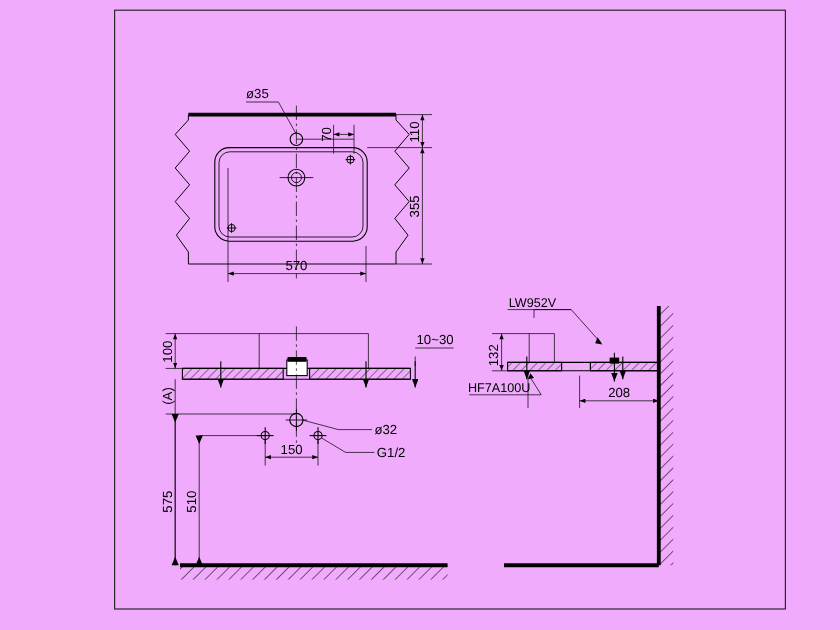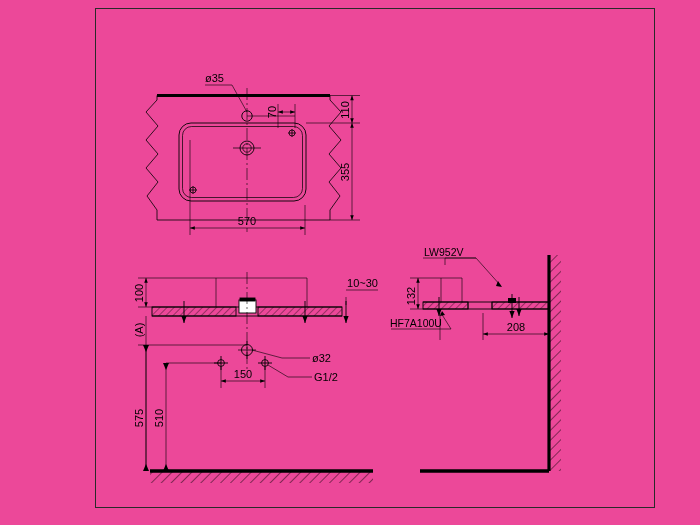--- a/index.html
+++ b/index.html
@@ -1,17 +1,17 @@
 <!DOCTYPE html>
 <html><head>
 <meta charset="utf-8">
 <style>
   html,body{margin:0;padding:0;background:#ffffff;}
   body{width:700px;height:525px;font-family:"Liberation Sans",sans-serif;}
-  #sheet{position:relative;width:700px;height:525px;background:#ec4899;overflow:hidden;}
+  #sheet{position:relative;width:700px;height:525px;background:#f0abfc;overflow:hidden;}
   #frame{position:absolute;left:95px;top:8px;width:560px;height:500px;border:1.6px solid #2a2a2a;box-sizing:border-box;}
   svg{position:absolute;left:0;top:0;width:700px;height:525px;}
   text{font-family:"Liberation Sans",sans-serif;fill:#000;}
   .dim{font-size:11px;}
   .lbl{font-size:10.5px;}
 </style>
 </head>
 <body>
 
 <div id="sheet">

